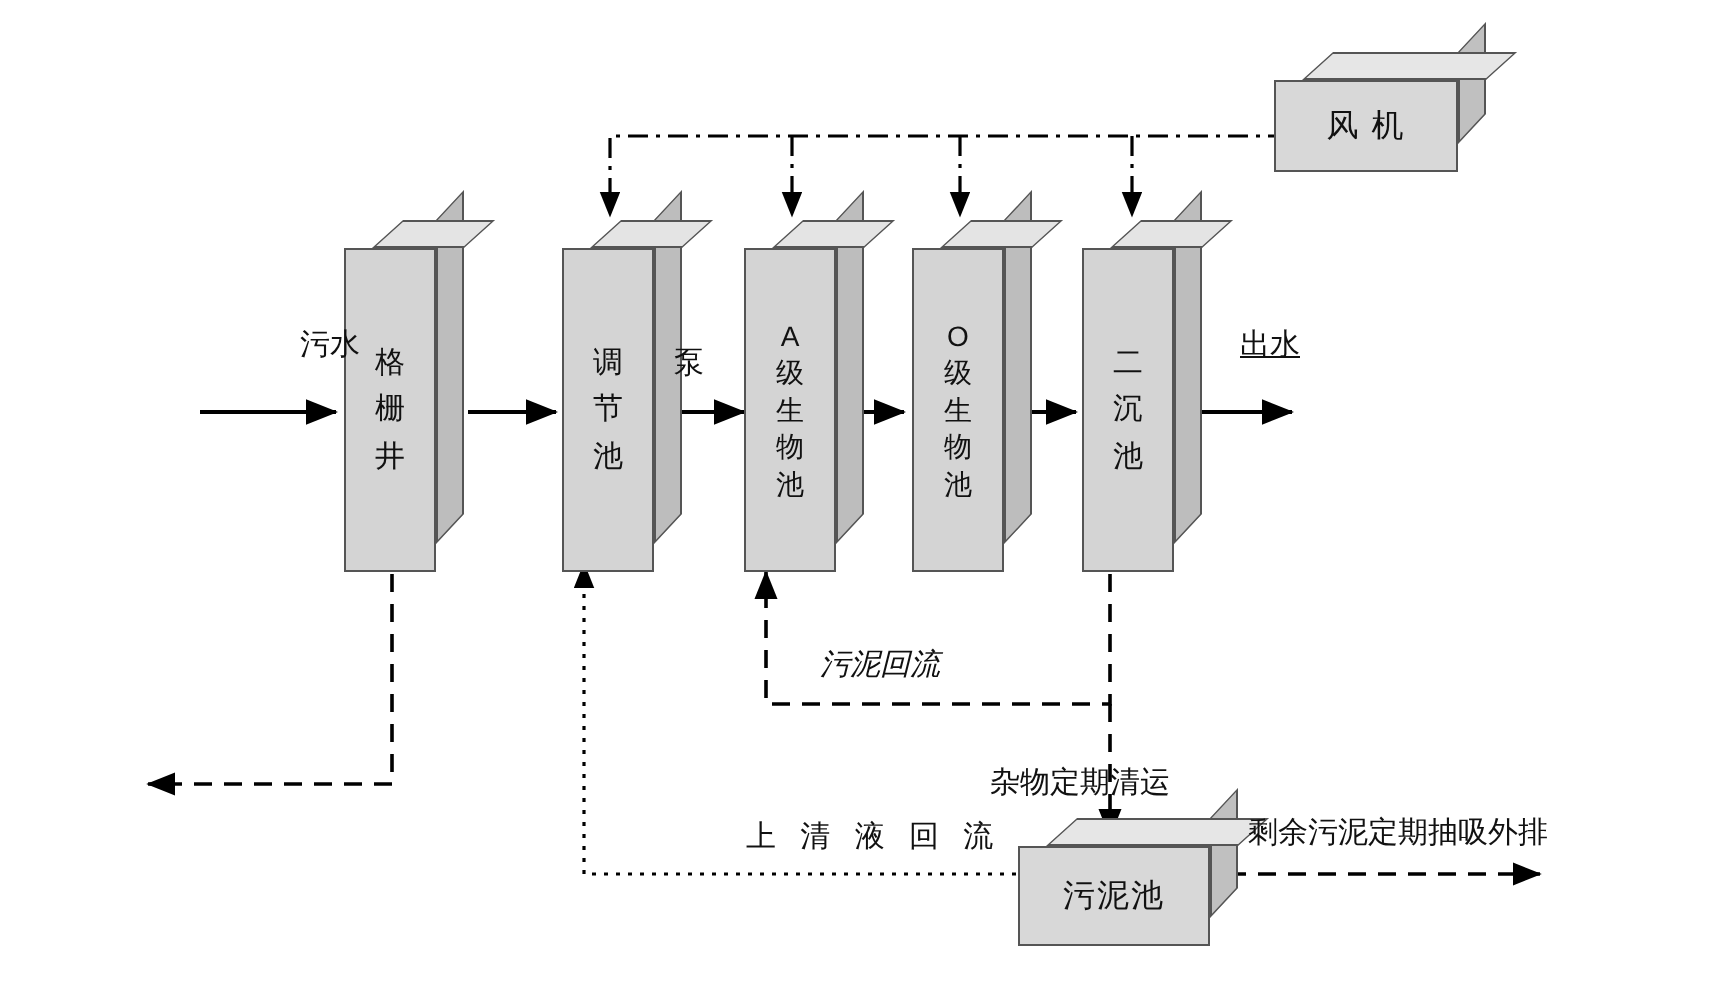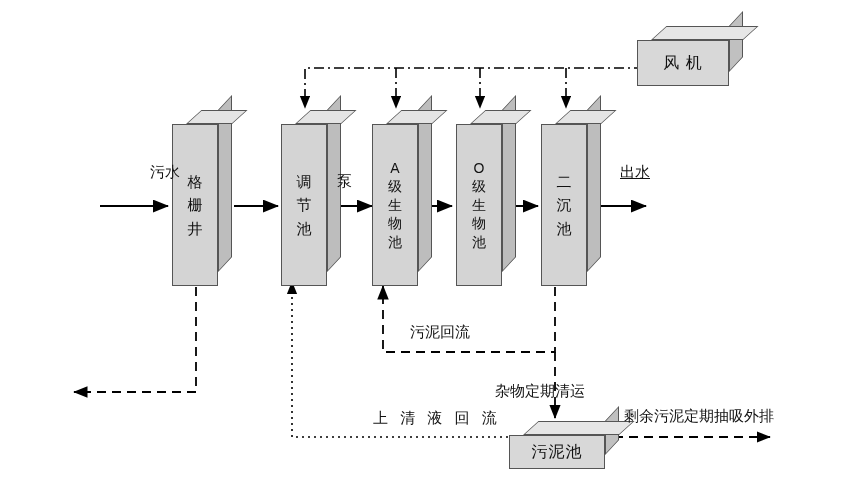--- a/index.html
+++ b/index.html
@@ -220,27 +220,27 @@
       <span>池</span>
     </div>
   </div>
 
   <div class="hbox" style="left:637px; top:26px; width:92px; height:60px;">
     <div class="side" style="left:92px;"></div>
     <div class="top" style="left:14px;"></div>
     <div class="face">风 机</div>
   </div>
 
-  <div class="hbox" style="left:509px; top:409px; width:96px; height:48px;margin-top:12px;">
+  <div class="hbox" style="left:509px; top:409px; width:96px; height:64px;">
     <div class="side" style="left:96px;"></div>
     <div class="top" style="left:14px;"></div>
     <div class="face">污泥池</div>
   </div>
 
   <div class="lbl" style="left:114px; top:163px;margin-left:36px;">污水</div>
   <div class="lbl" style="left:337px; top:172px;">泵</div>
   <div class="lbl" style="left:620px; top:163px;text-decoration:underline;">出水</div>
-  <div class="lbl" style="left:410px; top:323px;">污泥回流</div>
+  <div class="lbl" style="left:410px; top:323px;font-style:italic;">污泥回流</div>
   <div class="lbl sp" style="left:339px; top:409px;margin-left:34px;">上 清 液 回 流</div>
   <div class="lbl" style="left:495px; top:371px;margin-top:11px;">杂物定期清运</div>
   <div class="lbl" style="left:624px; top:407px;">剩余污泥定期抽吸外排</div>
 
 </div>
 
 </body></html>

